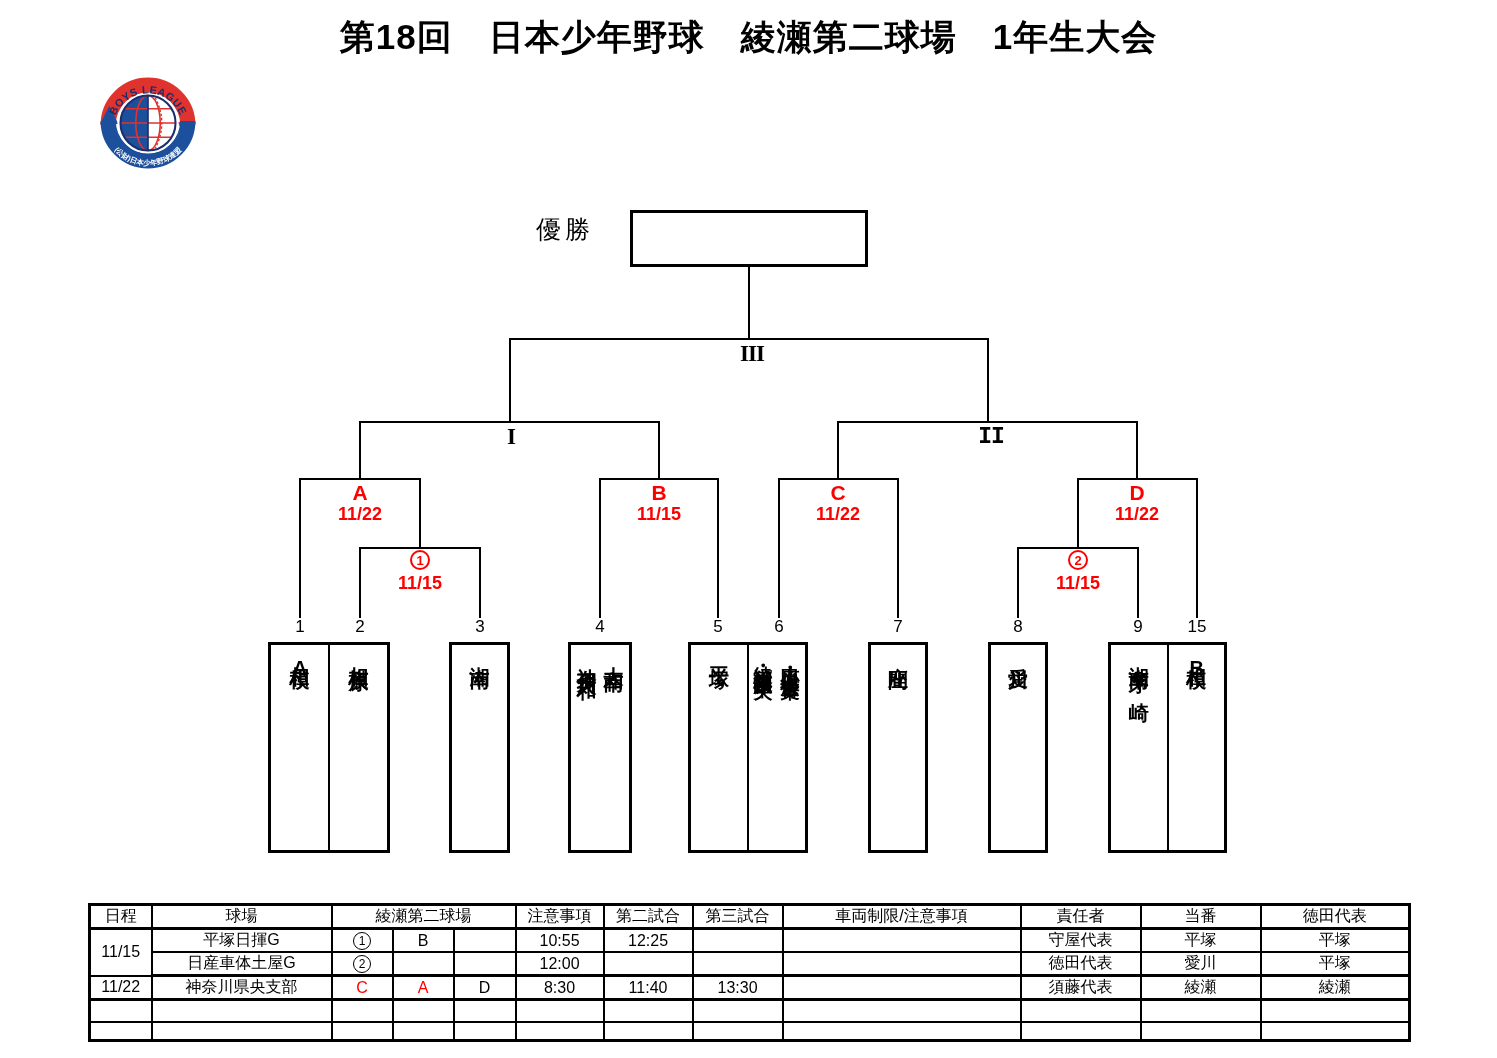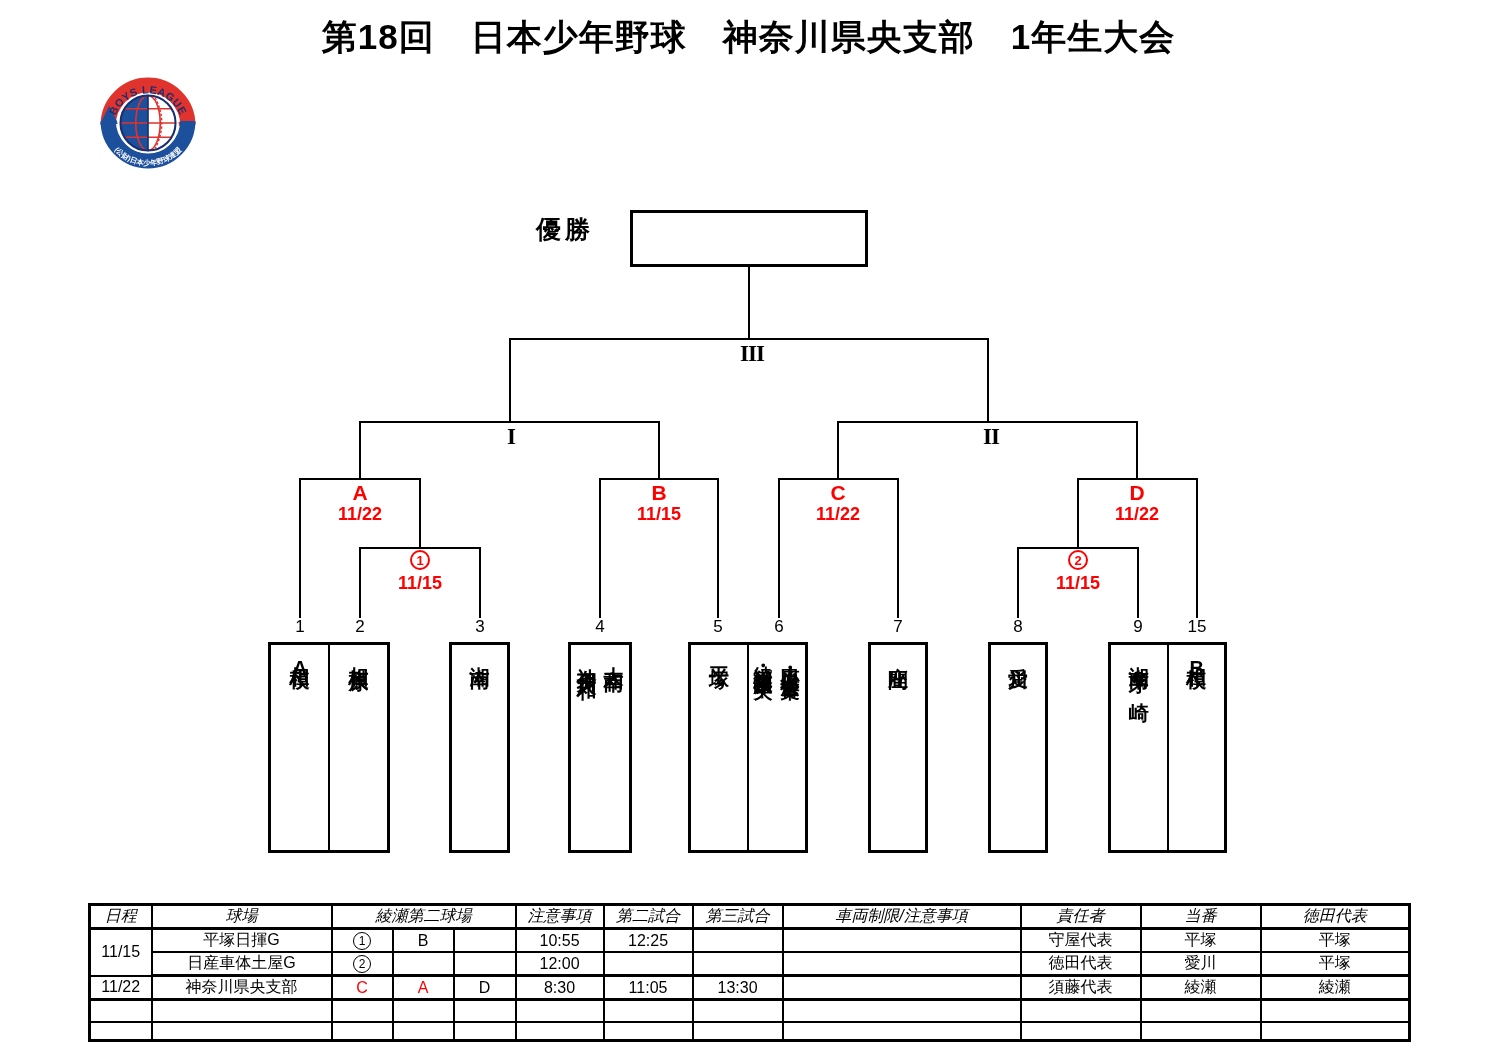--- a/index.html
+++ b/index.html
@@ -14,21 +14,21 @@
   .title{
     position:absolute;left:0;right:0;top:14px;text-align:center;
     font-size:35px;font-weight:bold;letter-spacing:1px;
   }
   
   .hl,.vl{position:absolute;background:#000;}
   .hl{height:2px;}
   .vl{width:2px;}
   
   .champ-box{position:absolute;left:630px;top:210px;width:238px;height:57px;border:3px solid #000;background:#fff;}
-  .champ-label{position:absolute;left:536px;top:213px;font-size:25px;font-weight:bold;letter-spacing:4px;}
+  .champ-label{position:absolute;left:536px;top:213px;font-size:25px;font-weight:normal;letter-spacing:4px;}
   
   .roman{
     position:absolute;width:80px;margin-left:-40px;text-align:center;
     font-family:"Liberation Serif","DejaVu Serif",serif;font-weight:bold;font-size:23px;letter-spacing:-1px;
   }
   .game-letter{
     position:absolute;width:60px;margin-left:-30px;text-align:center;
     font-size:21px;font-weight:bold;color:#ff0000;
   }
   .game-date{
@@ -70,21 +70,21 @@
   .tcirc{
     display:inline-flex;align-items:center;justify-content:center;
     width:18px;height:18px;border:1.5px solid #000;border-radius:50%;
     font-size:12px;line-height:1;
   }
   .redcell{color:#ff0000;}
 </style>
 </head>
 <body>
 
-<div class="title">第18回　日本少年野球　神奈川県央支部　1年生大会</div>
+<div class="title">第18回　日本少年野球　綾瀬第二球場　1年生大会</div>
 
 <svg class="abs" style="left:97px;top:72px;" width="102" height="102" viewBox="0 0 100 100">
   <defs>
     <path id="arcTop" d="M 16 55 A 34 34 0 0 1 84 55"></path>
     <path id="arcBottom" d="M 13 71 A 43.5 43.5 0 0 0 87 71"></path>
   </defs>
   <path d="M 11 52 A 39 39 0 0 1 89 52" stroke="#e0332e" stroke-width="15" fill="none"></path>
   <polygon points="79,49 97,49 88,67" fill="#e0332e"></polygon>
   <path d="M 11 48 A 39 39 0 0 0 89 48" stroke="#1c4f9c" stroke-width="15" fill="none"></path>
   <polygon points="3,51 21,51 12,33" fill="#1c4f9c"></polygon>
@@ -130,21 +130,21 @@
 <div class="vl" style="left:897px;top:478px;height:140px;"></div>
 <div class="hl" style="left:1078px;top:478px;width:119px;"></div>
 <div class="vl" style="left:1077px;top:478px;height:71px;"></div>
 <div class="vl" style="left:1196px;top:478px;height:140px;"></div>
 <div class="hl" style="left:1018px;top:547px;width:120px;"></div>
 <div class="vl" style="left:1017px;top:547px;height:71px;"></div>
 <div class="vl" style="left:1137px;top:547px;height:71px;"></div>
 
 <div class="roman" style="left:752px;top:341px;">III</div>
 <div class="roman" style="left:511px;top:424px;">I</div>
-<div class="roman" style="left:991px;top:424px;">II</div>
+<div class="roman" style="left:991px;top:424px;font-family:Liberation Mono, monospace;">II</div>
 
 <div class="game-letter" style="left:360px;top:481px;">A</div>
 <div class="game-date" style="left:360px;top:504px;">11/22</div>
 <div class="game-letter" style="left:659px;top:481px;">B</div>
 <div class="game-date" style="left:659px;top:504px;">11/15</div>
 <div class="game-letter" style="left:838px;top:481px;">C</div>
 <div class="game-date" style="left:838px;top:504px;">11/22</div>
 <div class="game-letter" style="left:1137px;top:481px;">D</div>
 <div class="game-date" style="left:1137px;top:504px;">11/22</div>
 
@@ -240,21 +240,21 @@
       <col style="width:62px;">
     <col style="width:88px;">
       <col style="width:89px;">
       <col style="width:90px;">
     <col style="width:238px;">
       <col style="width:120px;">
       <col style="width:120px;">
       <col style="width:149px;">
   </colgroup>
   <tbody>
-      <tr style="height:24px;font-style:italic;">
+      <tr style="height:24px;">
     <th>日程</th>
     <th>球場</th>
     <th colspan="3">綾瀬第二球場</th>
     <th>注意事項</th>
     <th>第二試合</th>
     <th>第三試合</th>
     <th>車両制限/注意事項</th>
     <th class="thickl">責任者</th>
     <th>当番</th>
     <th>徳田代表</th>
@@ -286,21 +286,21 @@
     <td>愛川</td>
     <td>平塚</td>
   </tr>
   <tr style="height:20px;" class="thickb">
     <td>11/22</td>
     <td>神奈川県央支部</td>
     <td class="redcell">C</td>
     <td class="redcell">A</td>
     <td>D</td>
     <td>8:30</td>
-    <td>11:05</td>
+    <td>11:40</td>
     <td>13:30</td>
     <td></td>
     <td class="thickl">須藤代表</td>
     <td>綾瀬</td>
     <td>綾瀬</td>
   </tr>
   <tr style="height:22px;">
     <td></td>
     <td></td>
     <td></td>

